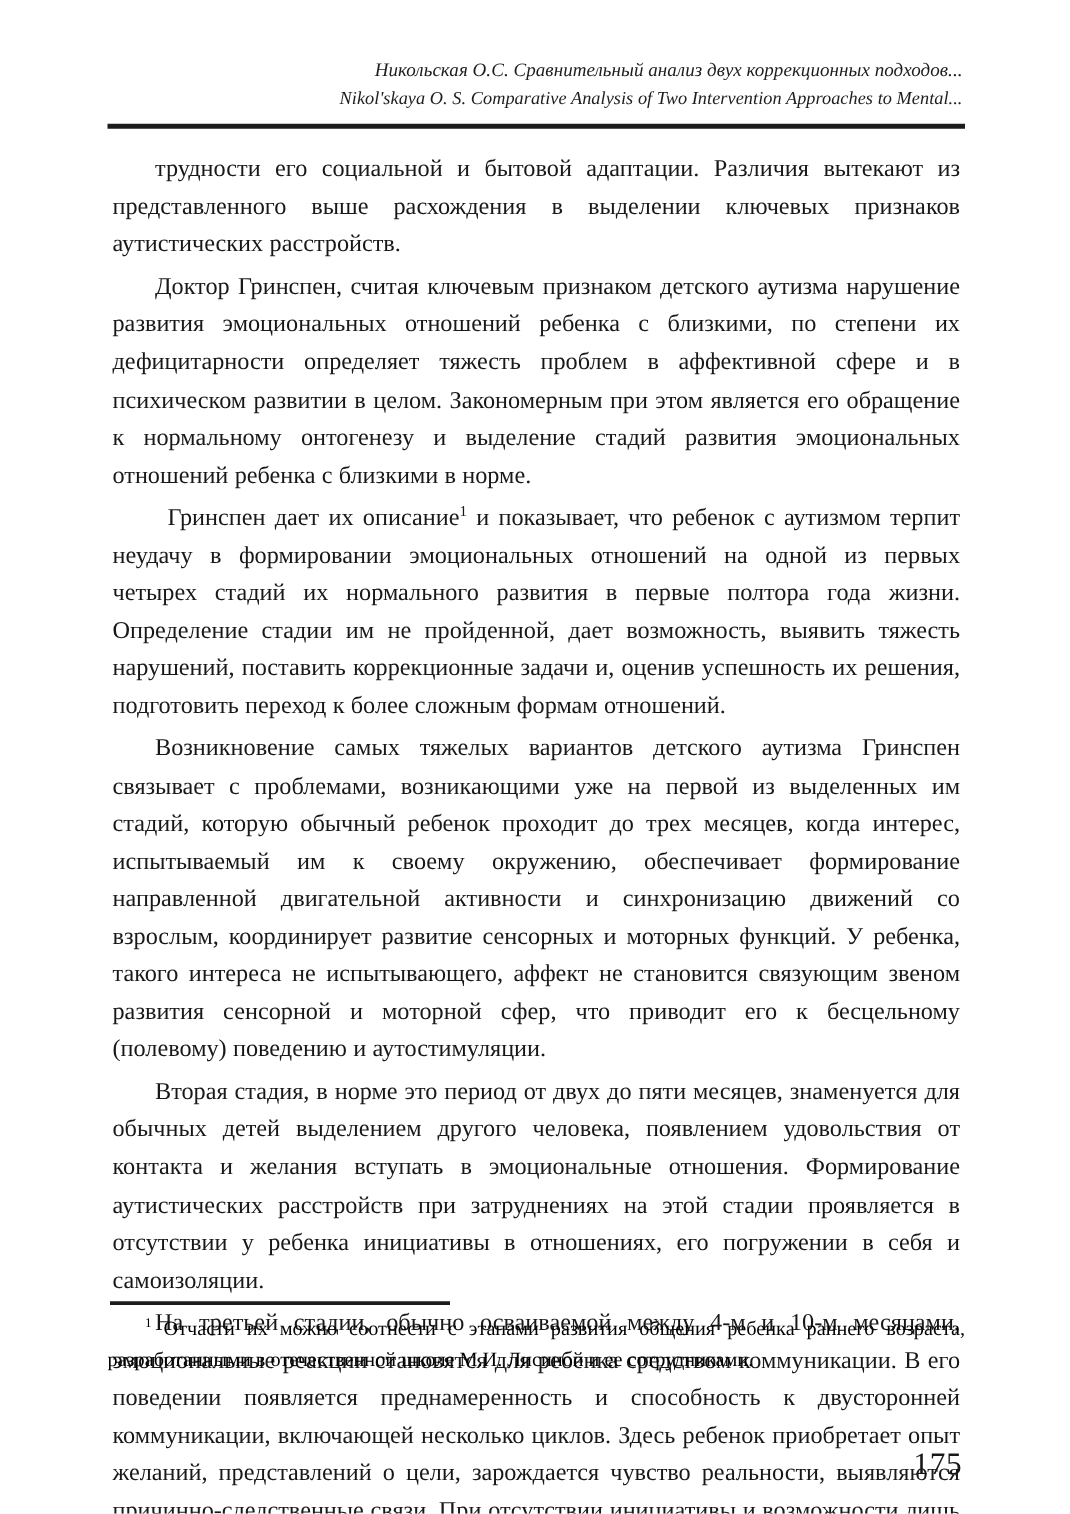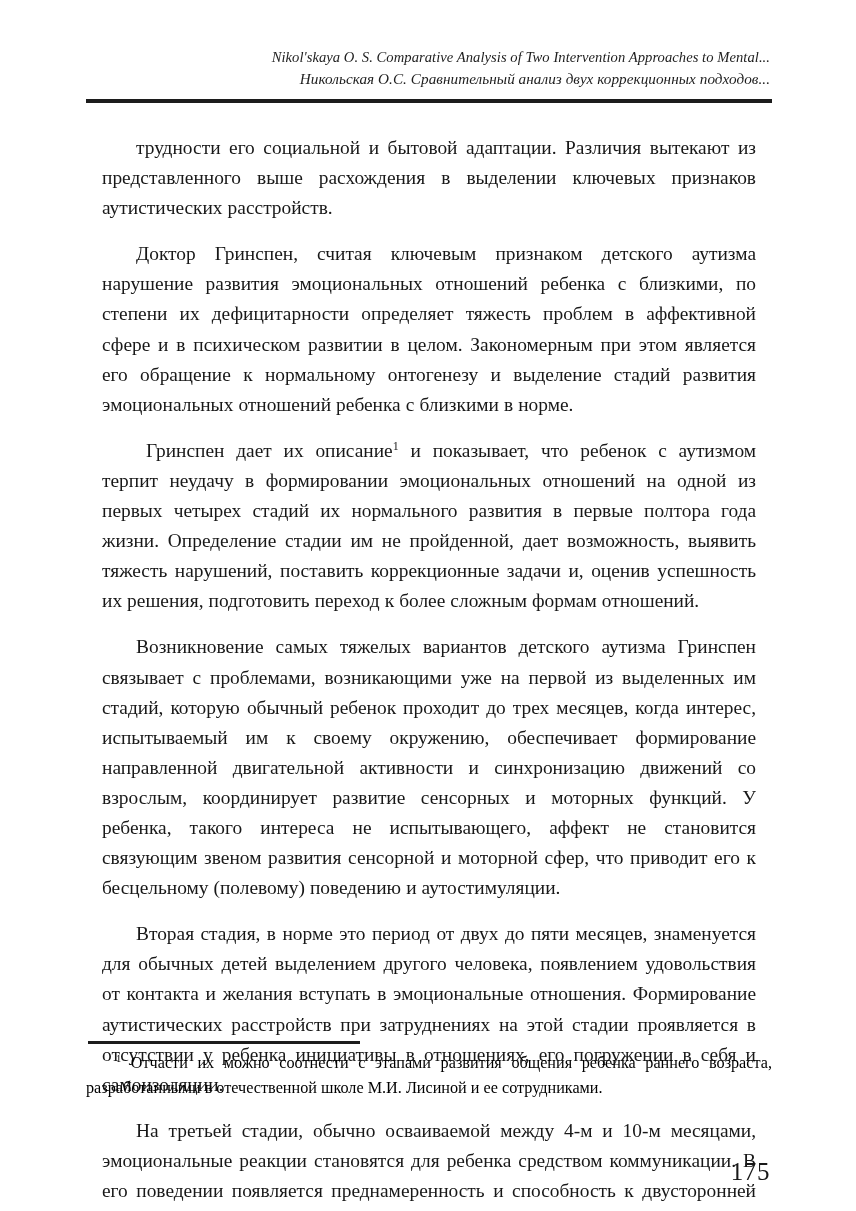--- a/index.html
+++ b/index.html
@@ -55,21 +55,21 @@
 
   
   .body-column {
     position: absolute;
     left: 86px;
     top: 117px;
     width: 686px;
   }
 
   .para {
-    margin: 16px;
+    margin: 4px;
     font-size: 19.4px;
     line-height: 30.1px;
     text-align: justify;
     text-justify: inter-word;
     text-indent: 34px;
     color: #181818;
     hyphens: manual;
     word-spacing: 0.2px;
   }
 
@@ -124,22 +124,22 @@
     color: #181818;
     margin-top: 24px;
   }
 </style>
 </head>
 <body>
 
 <div class="page">
 
   <div class="running-head">
+    <div class="running-head-line">Никольская О.С. Сравнительный анализ двух коррекционных подходов...</div>
     <div class="running-head-line second">Nikol'skaya O. S. Comparative Analysis of Two Intervention Approaches to Mental...</div>
-    <div class="running-head-line">Никольская О.С. Сравнительный анализ двух коррекционных подходов...</div>
   </div>
   <div class="head-rule"></div>
 
   <div class="body-column">
 
     <p class="para">трудности его социальной и бытовой адаптации. Различия вытекают из представленного выше расхождения в выделении ключевых признаков аутистических расстройств.</p>
 
     <p class="para">Доктор Гринспен, считая ключевым признаком детского аутизма нарушение развития эмоциональных отношений ребенка с близкими, по степени их дефицитарности определяет тяжесть проблем в аффективной сфере и в психическом развитии в целом. Закономерным при этом является его обращение к нормальному онтогенезу и выделение стадий развития эмоциональных отношений ребенка с близкими в норме.</p>
 
     <p class="para lead-space"><span>Гринспен дает их описание</span><span class="fn-ref">1</span><span> и показывает, что ребенок с аутизмом терпит неудачу в формировании эмоциональных отношений на одной из первых четырех стадий их нормального развития в первые полтора года жизни. Определение стадии им не пройденной, дает возможность, выявить тяжесть нарушений, поставить коррекционные задачи и, оценив успешность их решения, подготовить переход к более сложным формам отношений.</span></p>

